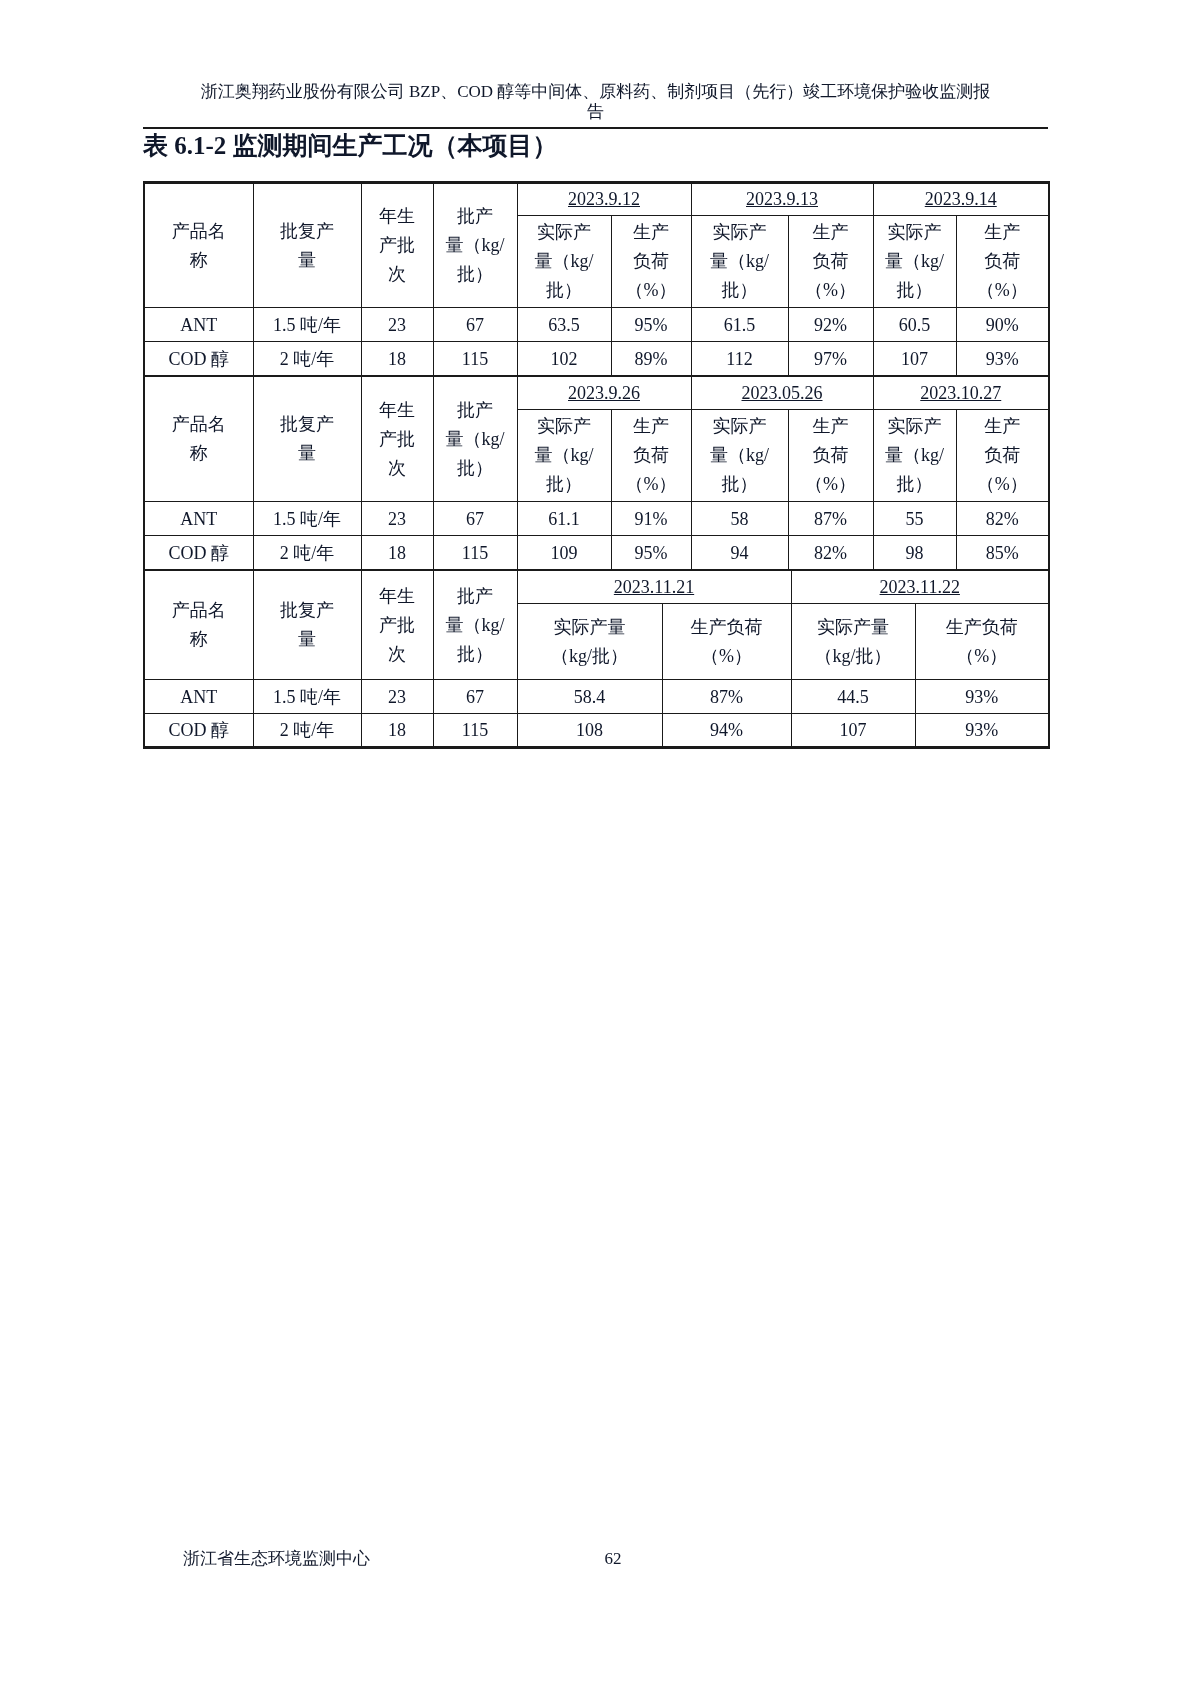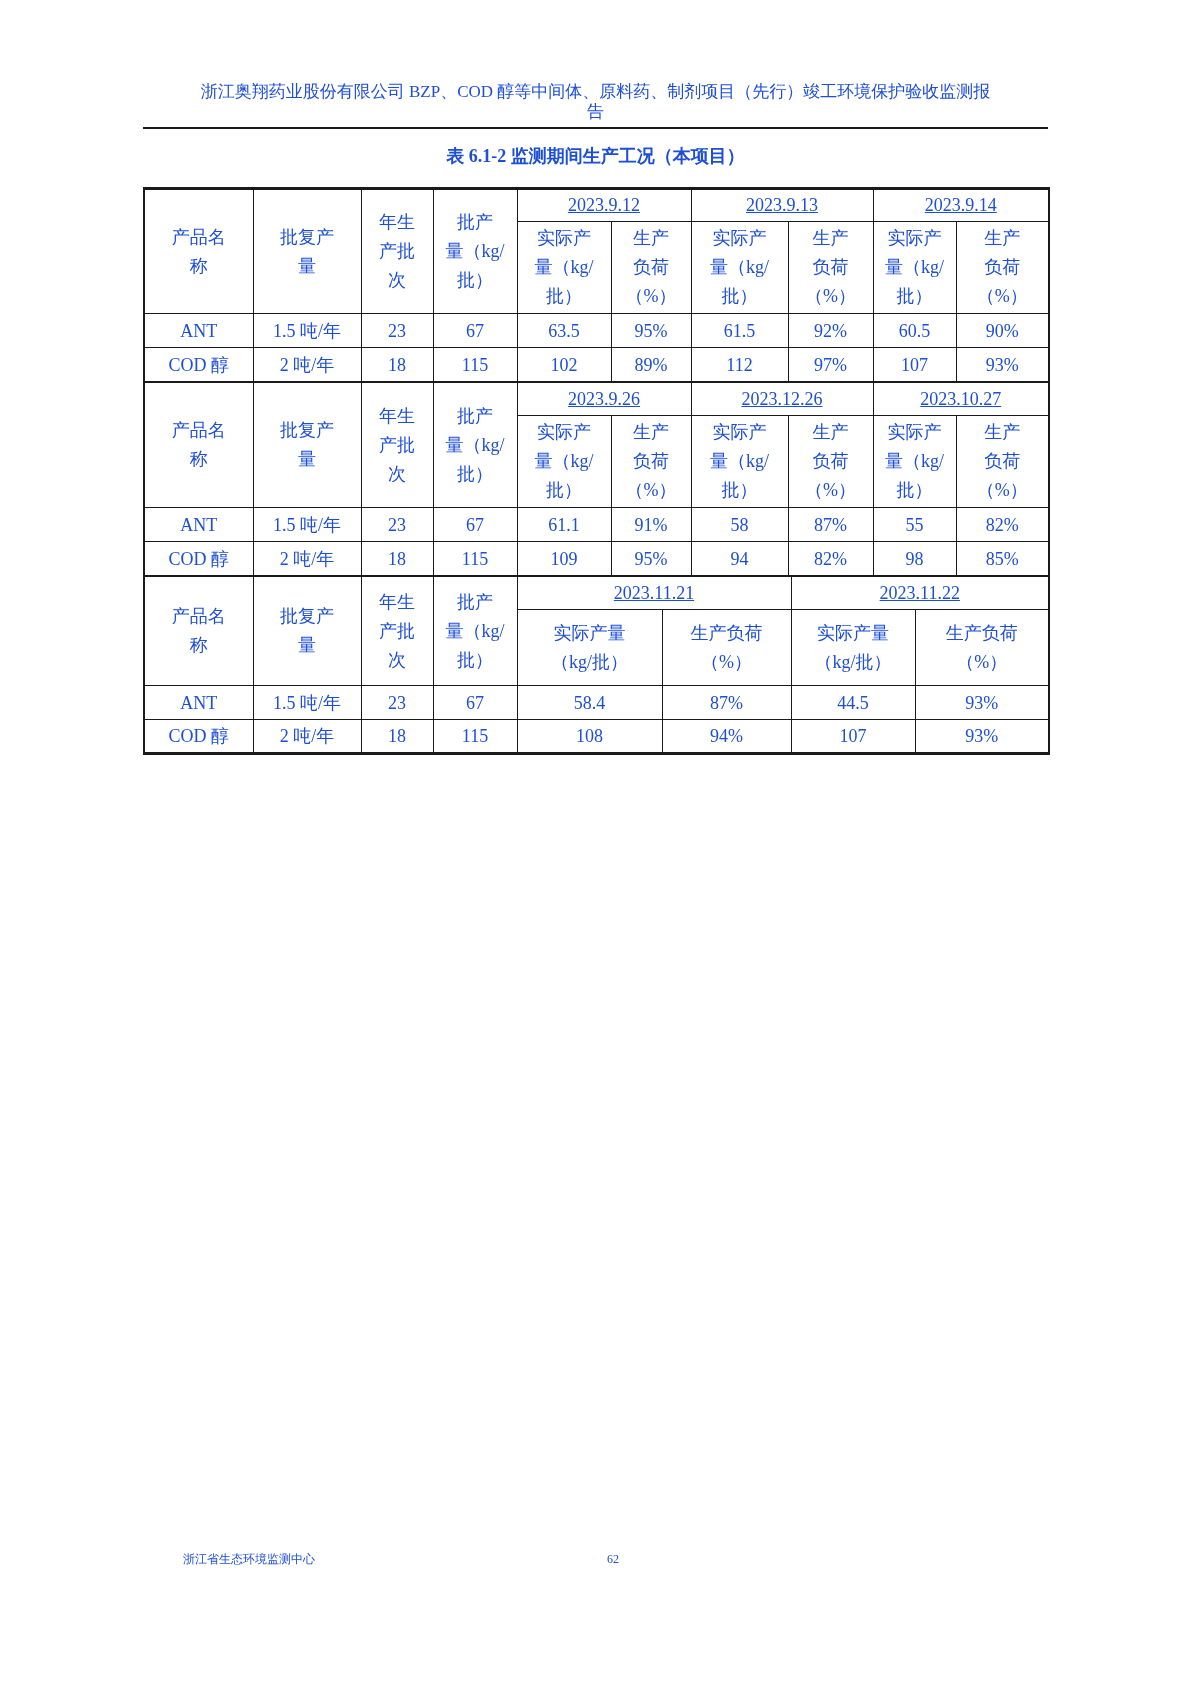--- a/index.html
+++ b/index.html
@@ -2,41 +2,39 @@
 <html><head>
 <meta charset="utf-8">
 <style>
   * { margin: 0; padding: 0; box-sizing: border-box; }
   html, body { background: #ffffff; }
   .page {
     position: relative;
     width: 1190px;
     height: 1683px;
     background: #ffffff;
-    color: #1d4ed8;
+    color: #0f172a;
     font-family: "Liberation Serif", "DejaVu Serif", serif;
     overflow: hidden;
   }
   .content { position: absolute; left: 143px; top: 0; width: 905px; }
   .doc-header {
     padding-top: 82px;
     text-align: center;
     font-size: 17px;
     line-height: 20px;
   }
   .header-rule {
     border: none;
     border-top: 2px solid #1a1a1a;
     margin-top: 5px;
   }
   .table-title {
-    text-align: center;
     font-weight: bold;
-    font-size: 18px;
-    margin-top: 15px;
+    font-size: 25px;
   }
   table.sec {
     width: 905px;
     table-layout: fixed;
     border-collapse: collapse;
     border-left: 2px solid #1a1a1a;
     border-right: 2px solid #1a1a1a;
   }
   table.sec-first { margin-top: 19px; border-top: 3px solid #1a1a1a; }
   table.sec-last  { border-bottom: 3px solid #1a1a1a; }
@@ -54,21 +52,21 @@
   .sec td { white-space: nowrap; line-height: 28px; margin-left: 31px; }
   .r-date  { height: 33px; }
   .r-sub   { height: 92px; }
   .r-sub3  { height: 76px; }
   .r-data  { height: 34px; }
   .footer {
     position: absolute;
     left: 143px;
     top: 1548px;
     width: 905px;
-    font-size: 12px;
+    font-size: 17px;
     line-height: 22px;
   }
   .footer .org { margin-left: 40px; }
   .footer .pagenum {
     position: absolute;
     left: 470px;
     top: 0;
     transform: translateX(-50%);
     text-align: center;
   }
@@ -183,21 +181,21 @@
 称</th>
         <th class="hd" rowspan="2">批复产
 量</th>
         <th class="hd" rowspan="2">年生
 产批
 次</th>
         <th class="hd" rowspan="2">批产
 量（kg/
 批）</th>
         <th class="date" colspan="2">2023.9.26</th>
-        <th class="date" colspan="2">2023.12.26</th>
+        <th class="date" colspan="2">2023.05.26</th>
         <th class="date" colspan="2">2023.10.27</th>
       </tr>
       <tr class="r-sub">
         <th class="hd">实际产
 量（kg/
 批）</th>
         <th class="hd">生产
 负荷
 （%）</th>
         <th class="hd">实际产

